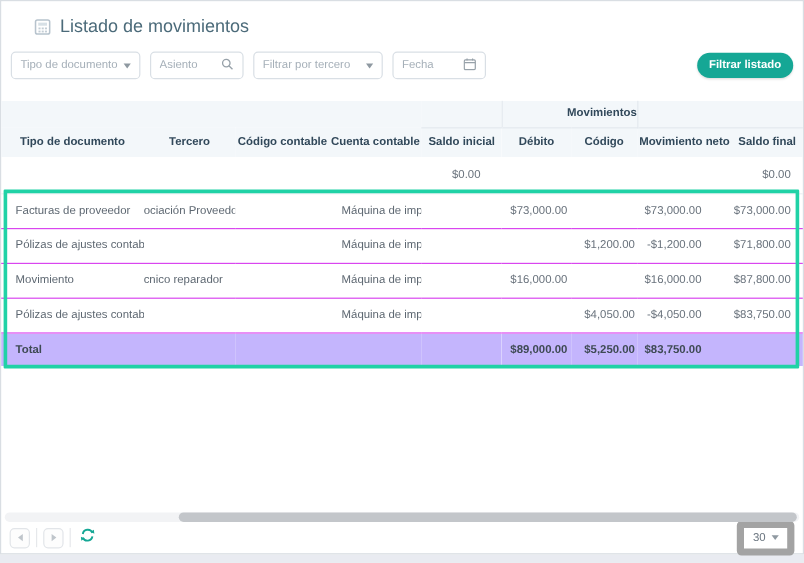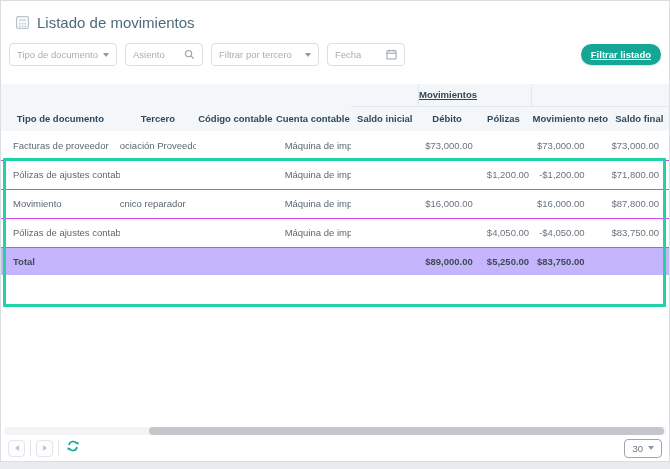--- a/index.html
+++ b/index.html
@@ -2,45 +2,45 @@
 <html><head>
 <meta charset="utf-8">
 <style>
   * { box-sizing: border-box; margin: 0; padding: 0; }
   html,body { width:670px; height:469px; overflow:hidden;
     font-family:"Liberation Sans", sans-serif; background:#e9ebf1; }
   .card { position:relative; width:670px; height:462px; background:#fff;
     border:1px solid #d9dee3; display:flex; flex-direction:column; }
 
   
-  .hdr { padding:11px 14px 4px 14px; display:flex; align-items:center; gap:7px; height:36px; }
+  .hdr { padding:11px 14px 4px 14px; display:flex; align-items:center; gap:7px; height:36px;margin-left:13px; }
   .hdr .title { font-size:15px; color:#4c6b7a; }
   .hdr svg { display:block; }
 
   
   .filters { display:flex; align-items:center; gap:8px; padding:6px 8px 9px 8px; height:38px; }
   .field { display:flex; align-items:center; border:1px solid #d9dfe5; border-radius:4px;
     height:23px; padding:0 7px; background:#fff; }
   .field input { border:none; outline:none; flex:1; min-width:0; font-size:9.5px;
     font-family:"Liberation Sans",sans-serif; color:#5d6771; background:transparent; }
   .field input::placeholder { color:#a5afb8; }
   .f-lg { width:108px; } .f-sm { width:78px; }
   .caret { width:0; height:0; border-left:3.5px solid transparent; border-right:3.5px solid transparent;
     border-top:4px solid #8f99a1; flex:none; }
   .btn-filter { margin-left:auto; background:#15a795; color:#fff; font-size:9.5px; font-weight:bold;
     border:none; border-radius:12px; padding:5px 10px; cursor:pointer;
-    font-family:"Liberation Sans",sans-serif; box-shadow:0 1px 2px rgba(0,0,0,.15);text-decoration:underline; }
+    font-family:"Liberation Sans",sans-serif; box-shadow:0 1px 2px rgba(0,0,0,.15); }
 
   
   .tbl-wrap { margin-top:9px; }
   table { width:100%; border-collapse:collapse; table-layout:fixed; }
   col.c1{width:118px} col.c2{width:76px} col.c3{width:78px} col.c4{width:76px}
   col.c5{width:67px} col.c6{width:57px} col.c7{width:55px} col.c8{width:78px} col.c9{width:59px}
   .grow td { height:22px; background:#f3f7fa; font-size:9.5px; font-weight:bold; color:#31485a;
-    text-align:left;text-decoration:underline; }
+    text-align:right; }
   .grow .gsep { border-left:1px solid #e2e8ee; border-right:1px solid #e2e8ee; border-bottom:1px solid #e2e8ee; }
   .grow .gend { border-bottom:1px solid #e2e8ee; }
   .hrow th { height:25px; background:#f3f7fa; font-size:9.5px; font-weight:bold; color:#31485a;
     text-align:center; overflow:hidden; white-space:nowrap; }
   td { font-size:9.5px; color:#5d6771; overflow:hidden; white-space:nowrap; }
   tr.open td { height:30px; border-bottom:1px solid #edf0f4; }
   tr.data td { height:29px; border-bottom:1px solid #d946ef; }
   tr.total td { height:28px; background:#c4b5fd; font-weight:bold; color:#3e4a54; }
   td.t1 { padding-left:12px; } td.t4 { padding-left:10px; }
   td.num { text-align:right; color:#6a737d; }
@@ -58,21 +58,21 @@
   .hthumb { position:absolute; top:0; bottom:0; left:145px; right:2px; background:#c3c6ca; border-radius:4px; }
   .toolbar { height:24px; display:flex; align-items:center; padding:0 7px 2px 7px; }
   .pgbtn { width:17px; height:17px; border:1px solid #e2e5e9; border-radius:4px; background:#fdfdfd;
     display:flex; align-items:center; justify-content:center; cursor:pointer; }
   .arr-l { width:0; height:0; border-top:3.5px solid transparent; border-bottom:3.5px solid transparent;
     border-right:4.5px solid #bfc5cb; }
   .arr-r { width:0; height:0; border-top:3.5px solid transparent; border-bottom:3.5px solid transparent;
     border-left:4.5px solid #bfc5cb; }
   .vdiv { width:1px; height:16px; background:#e6e8eb; margin:0 5px; }
   .refresh { margin-left:2px; cursor:pointer; display:flex; align-items:center; }
-  .pagesize { margin-left:auto; display:flex; align-items:center; gap:5px; border:1px solid #a3a3a3;
+  .pagesize { margin-left:auto; display:flex; align-items:center; gap:5px; border:6px solid #a3a3a3;
     border-radius:4px; padding:3px 7px; font-size:9.5px; color:#6b7680; background:#fff; cursor:pointer; }
 </style>
 </head>
 <body>
 
 <div class="card">
 
   <div class="hdr">
     <span>
       <svg width="15" height="15" viewBox="0 0 14 14">
@@ -141,23 +141,34 @@
         <td colspan="2" class="gsep">Movimientos</td>
         <td colspan="2" class="gend"></td>
       </tr>
       <tr class="hrow">
         <th>Tipo de documento</th>
         <th>Tercero</th>
         <th>Código contable</th>
         <th>Cuenta contable</th>
         <th>Saldo inicial</th>
         <th>Débito</th>
-        <th>Pólizas</th>
+        <th>Código</th>
         <th>Movimiento neto</th>
         <th>Saldo final</th>
+      </tr>
+      <tr class="open">
+        <td class="t1"></td>
+        <td></td>
+        <td></td>
+        <td class="t4"></td>
+        <td class="num n5">$0.00</td>
+        <td class="num n6"></td>
+        <td class="num n7"></td>
+        <td class="num n8"></td>
+        <td class="num n9">$0.00</td>
       </tr>
       <tr class="data">
         <td class="t1">Facturas de proveedor</td>
         <td>ociación Proveedores</td>
         <td></td>
         <td class="t4">Máquina de impresión</td>
         <td class="num n5"></td>
         <td class="num n6">$73,000.00</td>
         <td class="num n7"></td>
         <td class="num n8">$73,000.00</td>

